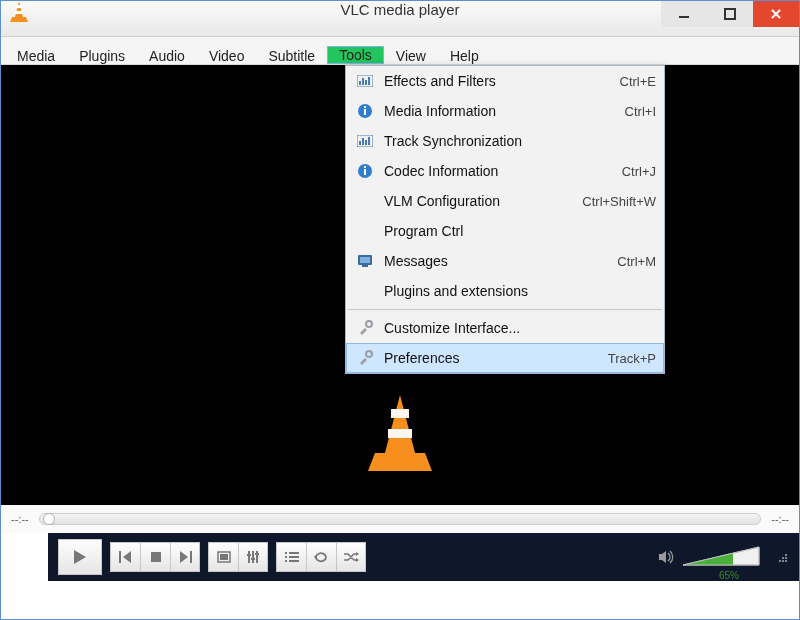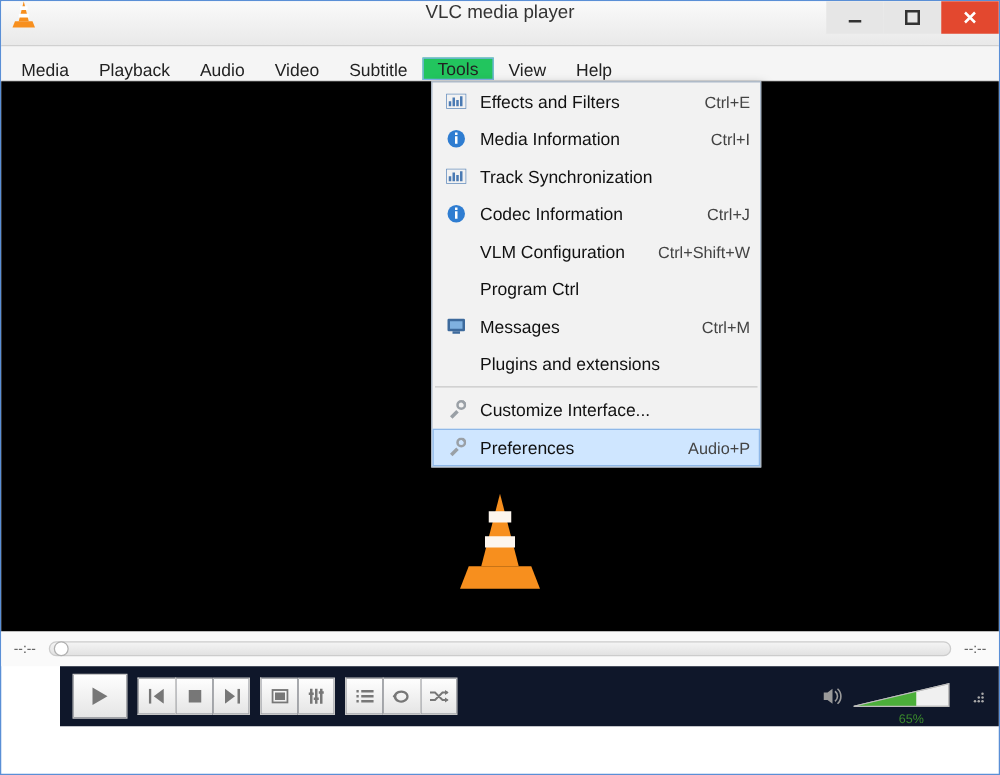--- a/index.html
+++ b/index.html
@@ -10,21 +10,21 @@
   .titlebar .title { position:absolute; left:0; right:0; text-align:center; font-size:15px; color:#333; pointer-events:none;}
   .winbtns { position:absolute; right:0; top:0; display:flex; height:26px;}
   .winbtn { width:46px; height:26px; display:flex; align-items:center; justify-content:center; font-size:13px;}
   .winbtn.min, .winbtn.max { background:#e6e6e6; color:#333;}
   .winbtn.close { background:#e3482f; color:#fff;}
   .menubar { height:28px; background:#f5f5f5; display:flex; align-items:flex-end; border-bottom:1px solid #d8d8d8; font-size:14px; padding:0 4px;}
   .menuitem { padding:0 12px; display:flex; align-items:center; color:#222; cursor:default;}
   .menuitem.open { background:#22c55e; border:1px solid #7eb4ea; padding:0 11px;}
   .video-area { position:relative; background:#000; height:440px; width:100%; }
   .cone-bg { position:absolute; left:50%; top:330px; transform:translateX(-50%); }
-  .dropdown { position:absolute; left:344px; top:64px; width:264px; background:#f2f2f2; border:1px solid #a9b8c9; box-shadow:2px 3px 8px rgba(0,0,0,.35); font-size:14px;}
+  .dropdown { position:absolute; left:344px; top:64px; width:320px; background:#f2f2f2; border:1px solid #a9b8c9; box-shadow:2px 3px 8px rgba(0,0,0,.35); font-size:14px;}
   .drop-row { height:30px; display:flex; align-items:center; padding:0 8px;}
   .drop-row.hover { background:#cfe6ff; border:1px solid #8fb8e8; height:30px; padding:0 7px;}
   .drop-icon { width:22px; height:20px; display:flex; align-items:center; justify-content:center; margin-right:8px; flex-shrink:0;}
   .drop-label { flex:1; color:#111;}
   .drop-shortcut { color:#444; font-size:13px; margin-left:10px;}
   .drop-sep { height:1px; background:#c8c8c8; margin:3px 2px;}
   .seekbar { height:28px; display:flex; align-items:center; padding:0 10px; gap:10px; background:#fafafa;}
   .seek-time { font-size:11px; color:#555;}
   .seek-track { flex:1; height:12px; border:1px solid #ccc; border-radius:6px; background:linear-gradient(#f4f4f4,#e2e2e2); position:relative;}
   .seek-handle { position:absolute; left:3px; top:-1px; width:12px; height:12px; border-radius:50%; background:#fff; border:1px solid #b0b0b0;}
@@ -69,21 +69,21 @@
       <div class="winbtn close">
           <svg width="12" height="12">
             <path d="M2 2 L10 10 M10 2 L2 10" stroke="#fff" stroke-width="2"></path>
           </svg>
         </div>
     </div>
   </div>
 
   <div class="menubar">
     <div class="menuitem">Media</div>
-    <div class="menuitem">Playback</div>
+    <div class="menuitem">Plugins</div>
     <div class="menuitem">Audio</div>
     <div class="menuitem">Video</div>
     <div class="menuitem">Subtitle</div>
     <div class="menuitem open">Tools</div>
     <div class="menuitem">View</div>
     <div class="menuitem">Help</div>
   </div>
 
   <div class="video-area">
     <span class="cone-bg">
@@ -185,21 +185,21 @@
     </div>
     <div class="drop-row hover">
       <span class="drop-icon">
           <svg width="16" height="16">
             <path d="M3 13 L8 8 L10 10 L5 15 Z" fill="#9aa0a6"></path>
             <circle cx="12" cy="4" r="3" fill="none" stroke="#9aa0a6" stroke-width="2"></circle>
             <path d="M13 1 L15 3" stroke="#9aa0a6" stroke-width="2"></path>
           </svg>
         </span>
       <span class="drop-label">Preferences</span>
-      <span class="drop-shortcut">Audio+P</span>
+      <span class="drop-shortcut">Track+P</span>
     </div>
   </div>
 
   <div class="seekbar">
     <span class="seek-time">--:--</span>
     <div class="seek-track">
       <div class="seek-handle"></div>
     </div>
     <span class="seek-time">--:--</span>
   </div>

